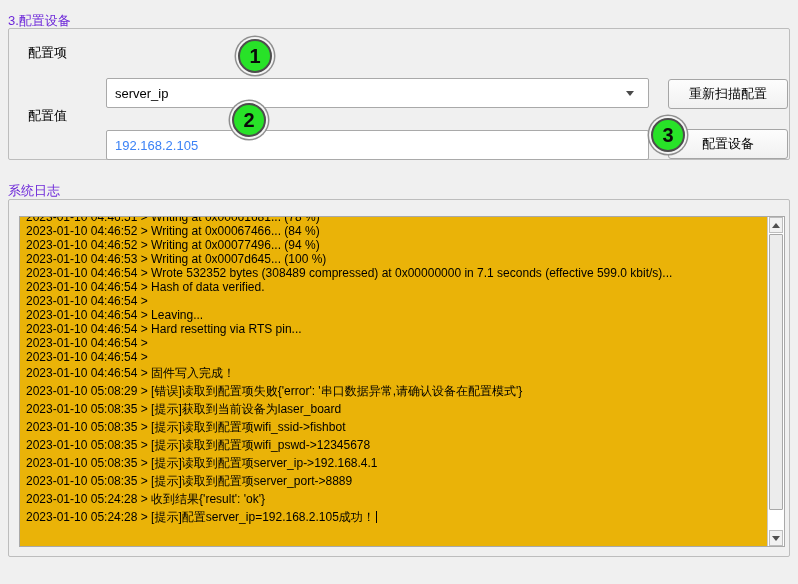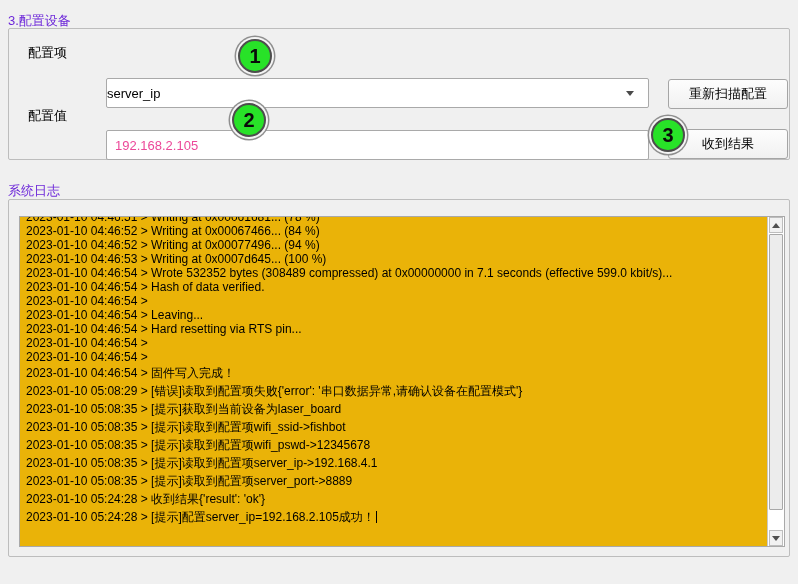--- a/index.html
+++ b/index.html
@@ -41,21 +41,21 @@
 
   .combobox {
     position: absolute;
     left: 97px; top: 49px;
     width: 543px; height: 30px;
     background: #ffffff;
     border: 1px solid #a9a9a9;
     border-radius: 2px;
     display: flex;
     align-items: center;
-    padding: 0 10px 0 0;
+    padding: 0 10px 0 8px;
     font-size: 13px;
     cursor: default;
   }
   .combo-text { flex: 1; }
   .combo-arrow {
     width: 0; height: 0;
     border-left: 4px solid transparent;
     border-right: 4px solid transparent;
     border-top: 5px solid #4a4a4a;
     margin-right: 4px;
@@ -64,21 +64,21 @@
   .text-input {
     position: absolute;
     left: 97px; top: 101px;
     width: 543px; height: 30px;
     background: #ffffff;
     border: 1px solid #a9a9a9;
     border-radius: 2px;
     padding: 0 8px;
     font-size: 13px;
     font-family: "Liberation Sans", "DejaVu Sans", sans-serif;
-    color: #ec4899;
+    color: #3b82f6;
   }
 
   .btn {
     position: absolute;
     left: 659px;
     width: 120px; height: 30px;
     background: linear-gradient(#fdfdfd, #f1f1f1);
     border: 1px solid #a5a5a5;
     border-radius: 3px;
     font-size: 13px;
@@ -186,21 +186,21 @@
   <div class="groupbox" id="cfg-box">
     <span class="field-label" style="top:15px;">配置项</span>
     <div class="combobox">
       <span class="combo-text">server_ip</span>
       <span class="combo-arrow"></span>
     </div>
     <button class="btn" id="rescan-btn">重新扫描配置</button>
 
     <span class="field-label" style="top:78px;">配置值</span>
     <input class="text-input" type="text" value="192.168.2.105" style="">
-    <button class="btn" id="apply-btn">收到结果</button>
+    <button class="btn" id="apply-btn">配置设备</button>
   </div>
 
   <div class="group-label" id="log-label">系统日志</div>
 
   <div class="groupbox" id="log-box">
     <div class="log-area">
       <div class="log-content">
           <div class="log-line">2023-01-10 04:46:51 &gt; Writing at 0x00061681... (78 %)</div>
           <div class="log-line">2023-01-10 04:46:52 &gt; Writing at 0x00067466... (84 %)</div>
           <div class="log-line">2023-01-10 04:46:52 &gt; Writing at 0x00077496... (94 %)</div>

